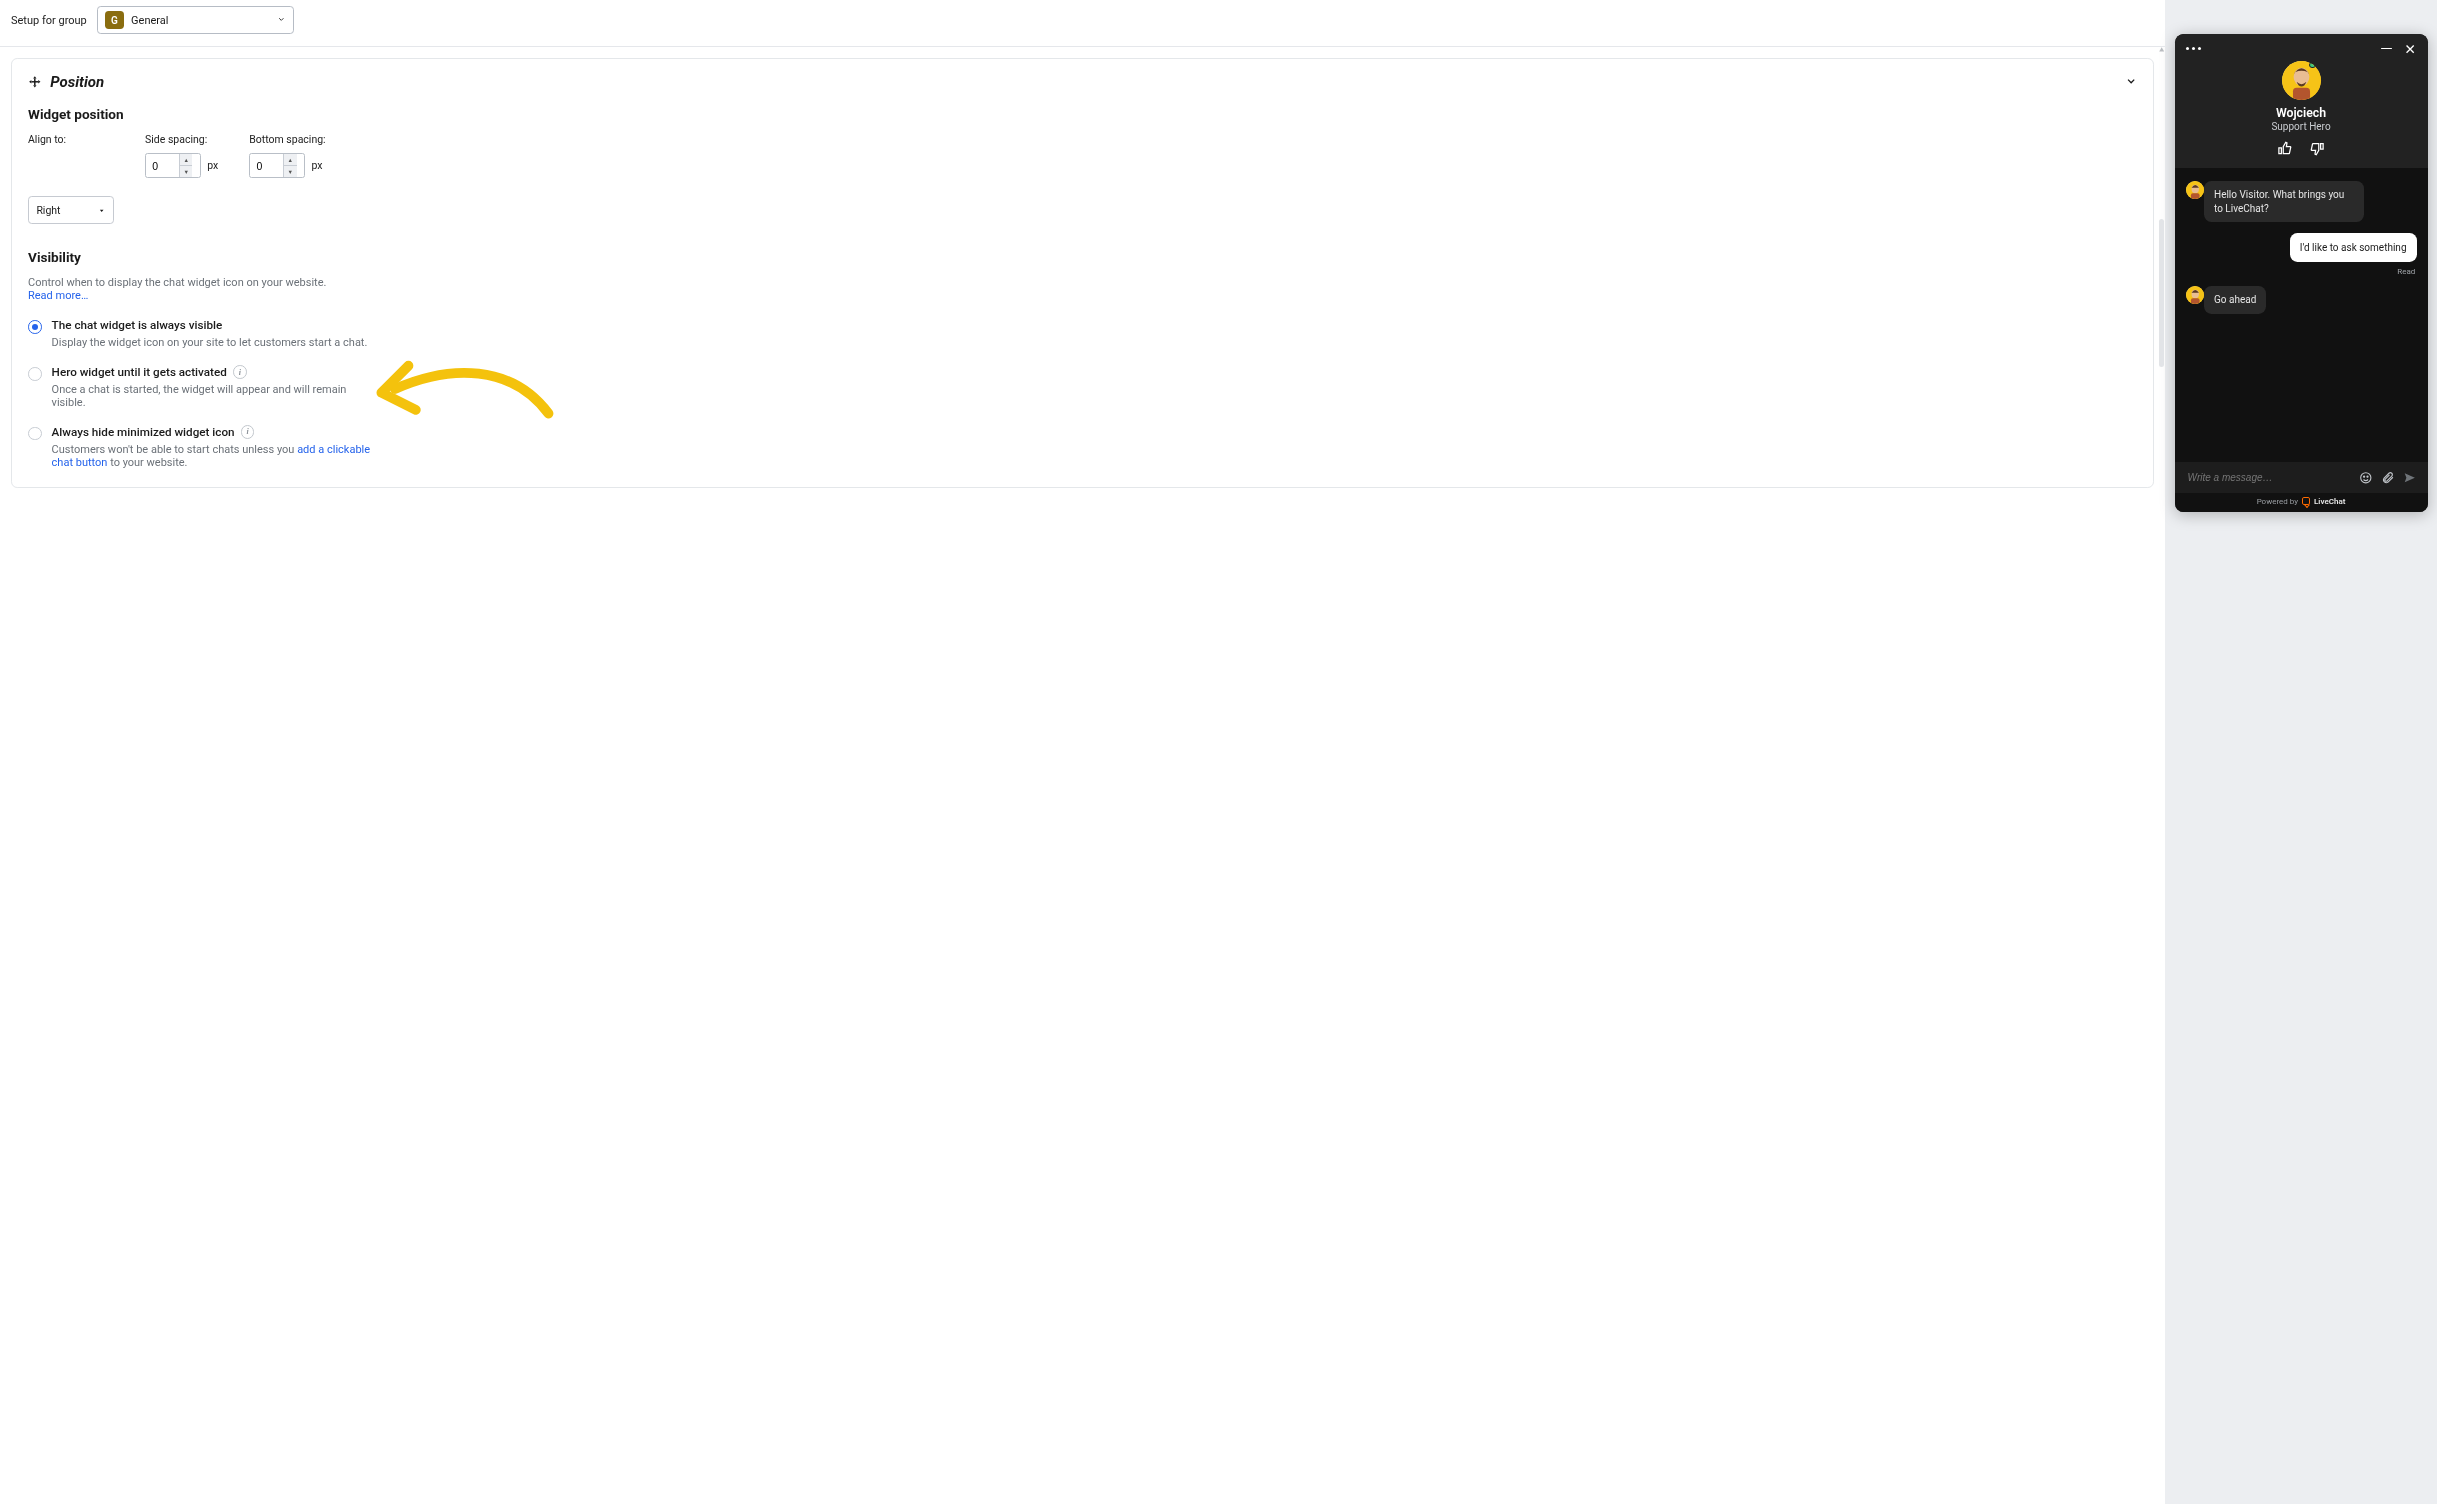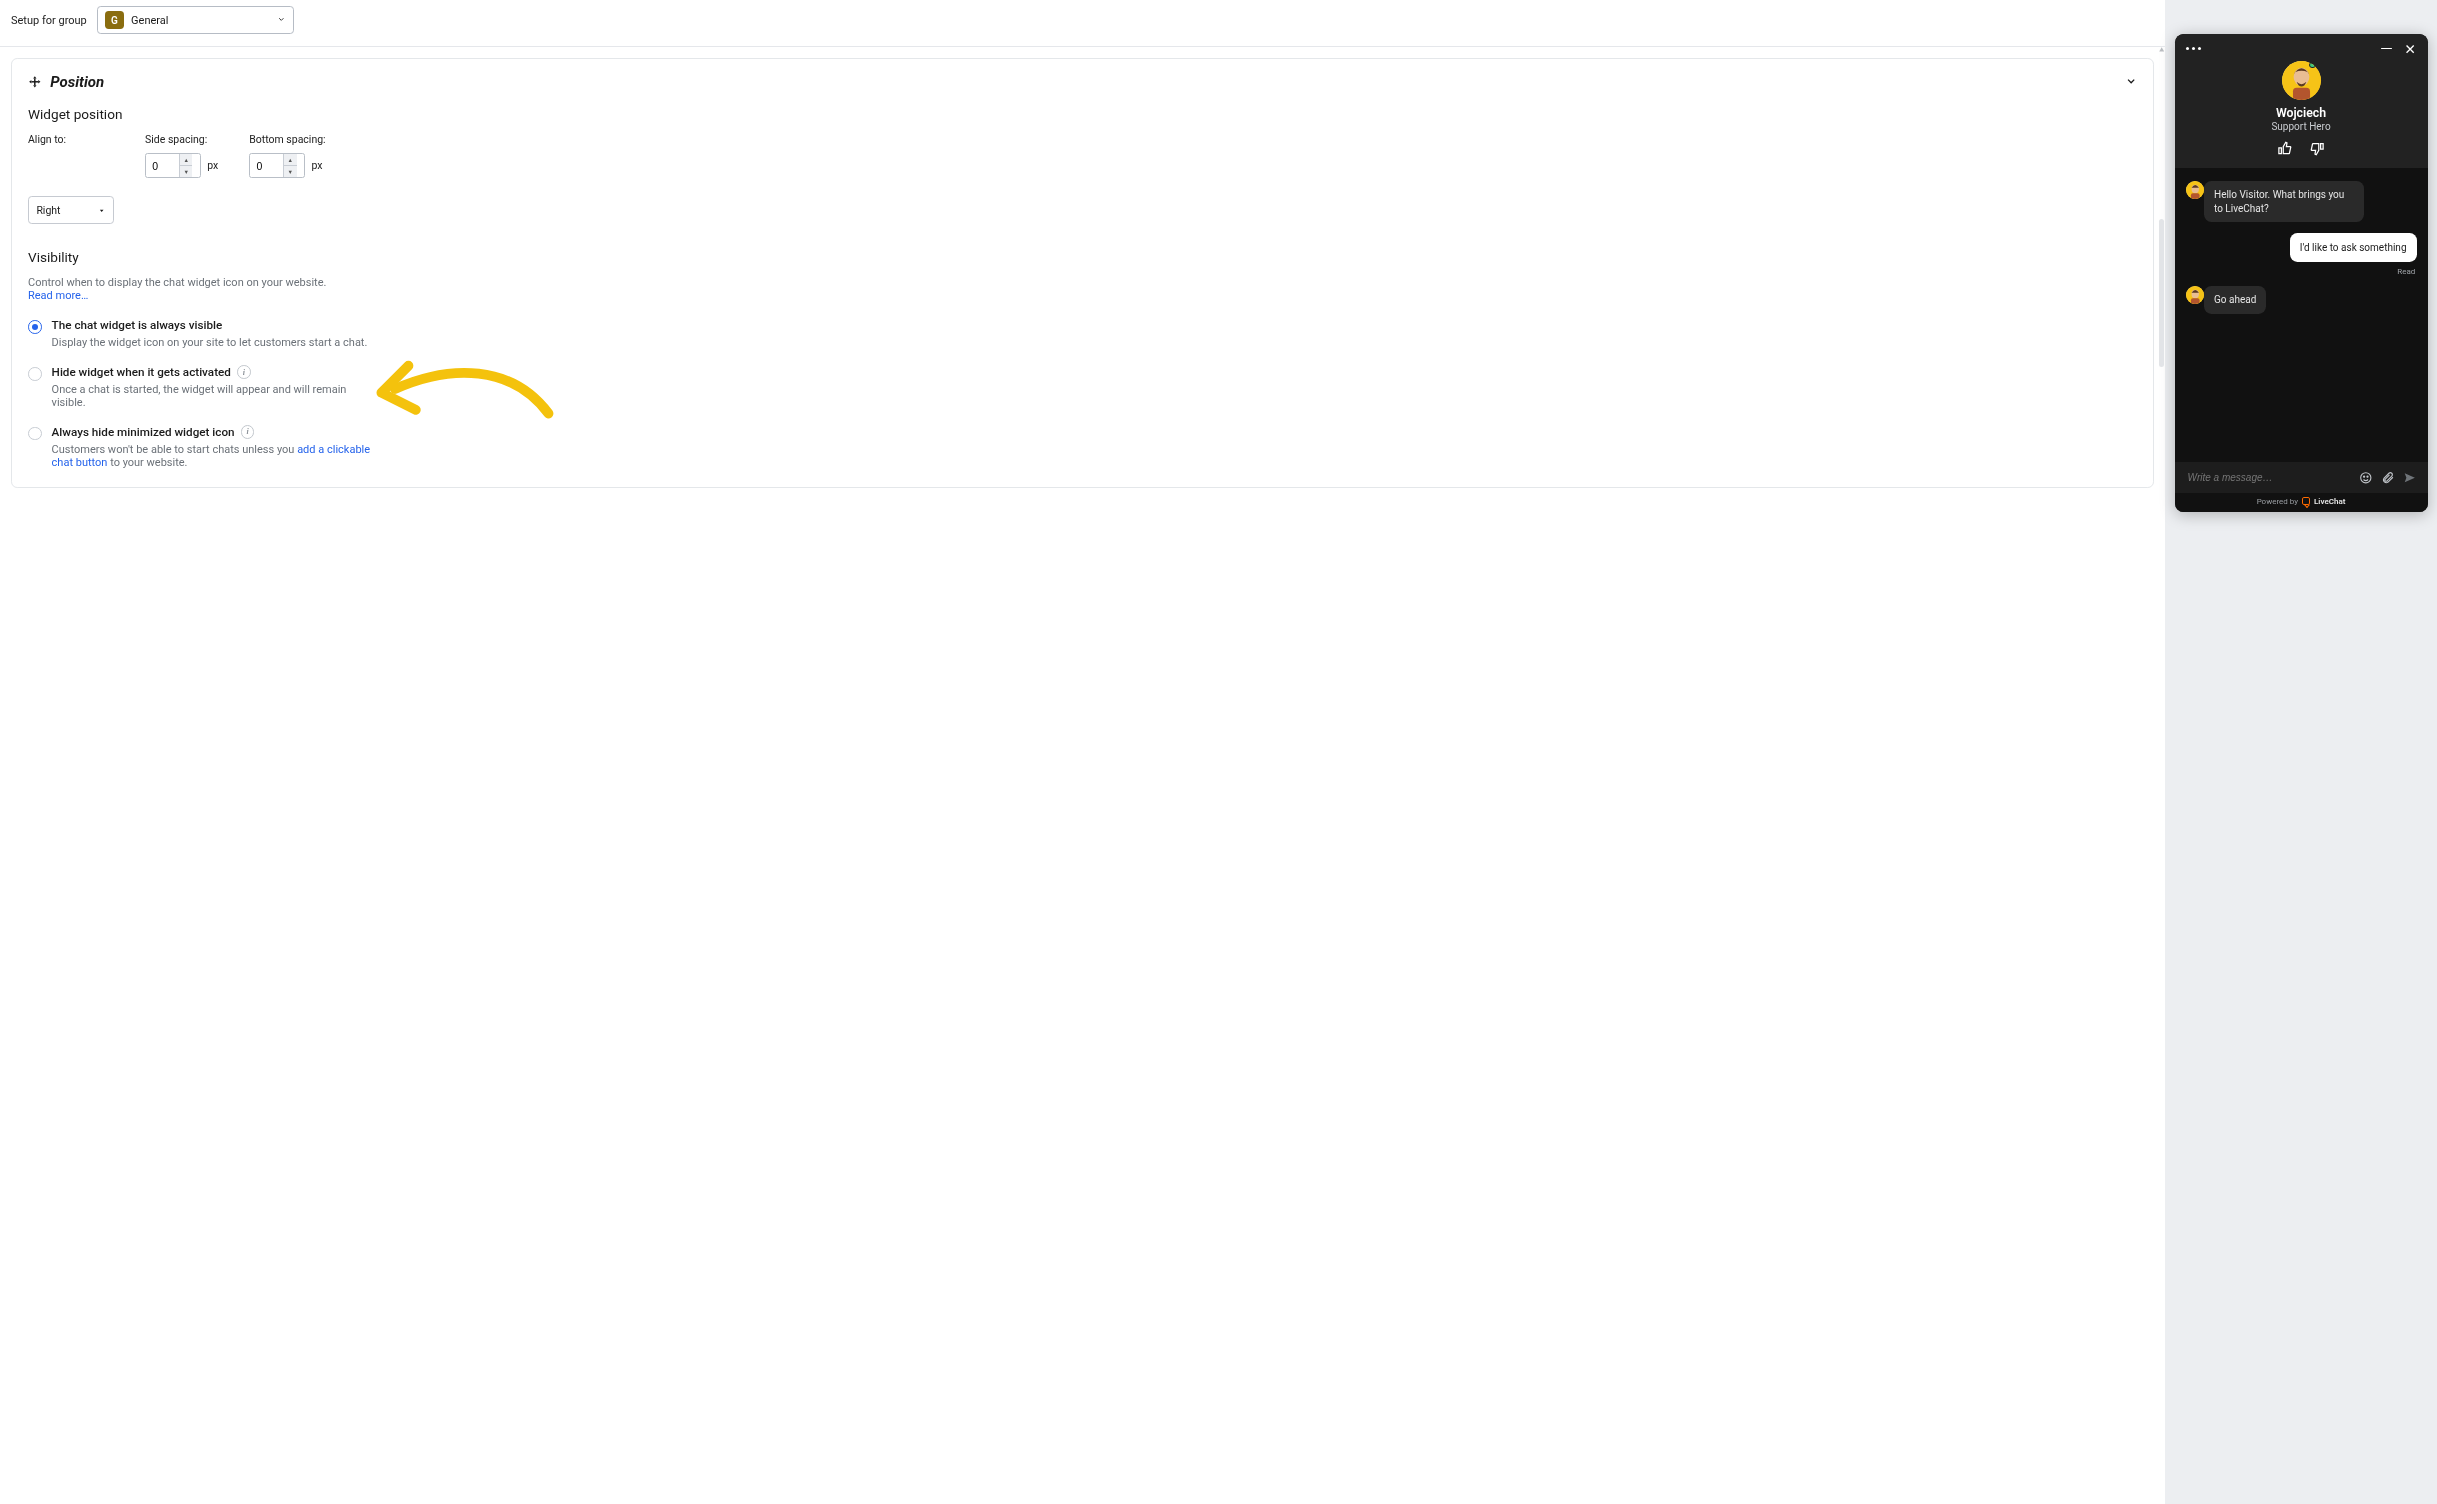--- a/index.html
+++ b/index.html
@@ -17,21 +17,21 @@
 
   .divider-top { border:0; border-top:0.6px solid #e5e7eb; margin:0 -11px 11px -11px; }
 
   
   .panel { border:0.6px solid #e4e7ea; border-radius:6.2px; padding:13.6px 16px 18.5px 16px; }
   .panel-header { display:flex; align-items:center; justify-content:space-between; margin-bottom:15px;font-style:italic; }
   .panel-header-left { display:flex; align-items:center; gap:8.6px; }
   .move-icon svg { display:block; }
   .panel-title { font-size:15px; font-weight:700; }
 
-  .subhead { font-size:13.6px; font-weight:400; margin-bottom:11px; }
+  .subhead { font-size:13.6px; font-weight:700; margin-bottom:11px; }
 
   .pos-row { display:flex; gap:31px; margin-bottom:25px; flex-wrap:wrap; }
   .pos-col { display:flex; flex-direction:column; gap:7.4px; }
   .pos-lbl { font-size:10.5px; color:#222; }
   .align-select { display:flex; align-items:center; justify-content:space-between; border:0.6px solid #c6cad1; border-radius:3.7px; padding:0 7.4px; height:28px; width:86px; cursor:pointer; font-size:10.5px;margin-top:43px; }
   .spacing-wrap { display:flex; align-items:center; gap:6.2px; }
   .num-field { display:flex; align-items:center; border:0.6px solid #b9bfc7; border-radius:2.5px; height:25px; width:56px; }
   .num-field input { border:0; outline:0; width:33px; padding:0 6.2px; font-size:10.5px; background:transparent; }
   .spinner { display:flex; flex-direction:column; border-left:0.6px solid #c8cdd4; height:100%; }
   .spinner .btn { width:12.3px; height:50%; display:flex; align-items:center; justify-content:center; background:#eef0f3; font-size:5.6px; cursor:pointer; color:#555; }
@@ -195,21 +195,21 @@
               <span>The chat widget is always visible</span>
             </div>
             <div class="radio-desc">Display the widget icon on your site to let customers start a chat.</div>
           </div>
         </div>
 
         <div class="radio-row">
           <div class="radio-outer"></div>
           <div>
             <div class="radio-title">
-              <span>Hide widget when it gets activated</span>
+              <span>Hero widget until it gets activated</span>
               <span class="info-icon">i</span>
             </div>
             <div class="radio-desc">Once a chat is started, the widget will appear and will remain visible.</div>
           </div>
         </div>
 
         <div class="radio-row">
           <div class="radio-outer"></div>
           <div>
             <div class="radio-title">

